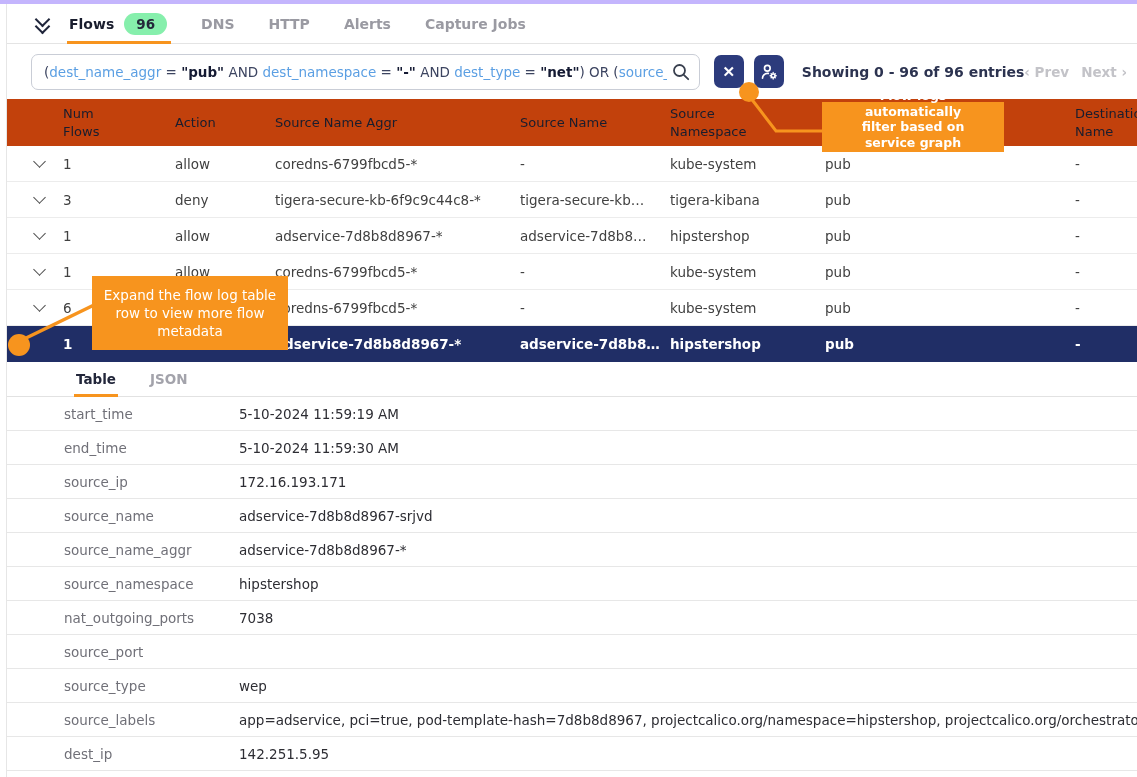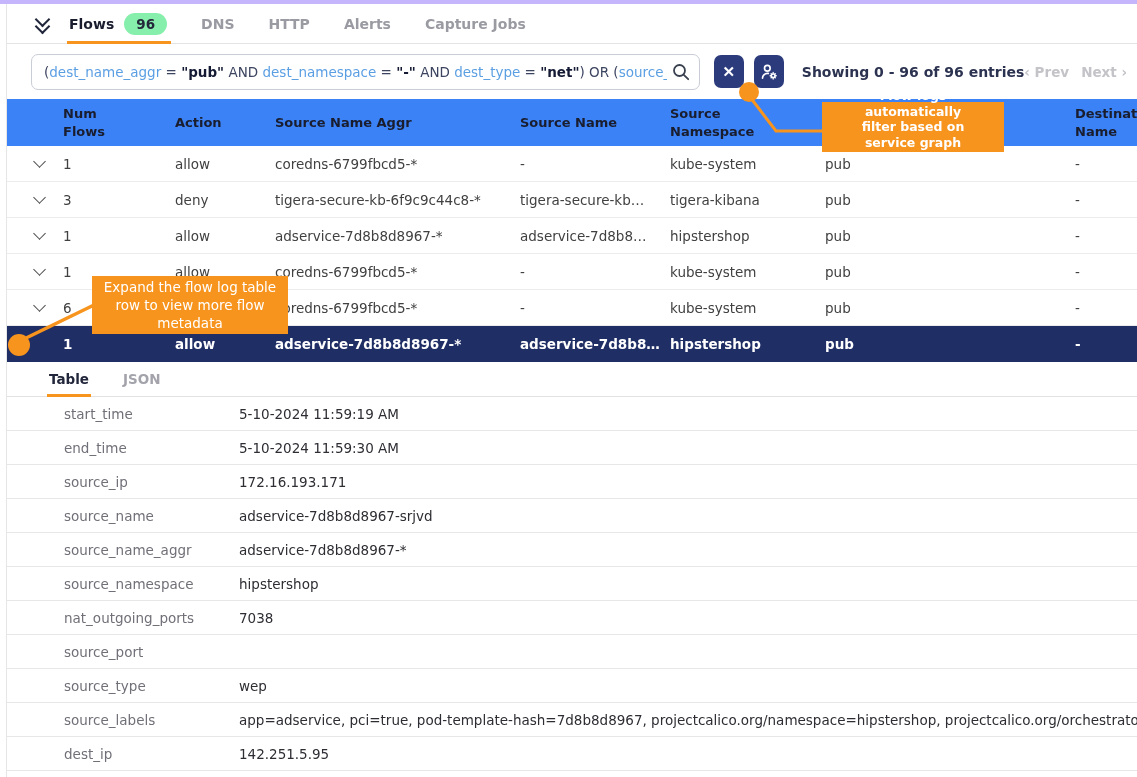--- a/index.html
+++ b/index.html
@@ -43,51 +43,51 @@
   .iconbtn.x { margin-left:14px; color:#fff; font-size:15px; font-weight:700; }
   .iconbtn.usr { margin-left:10px; }
   .showing { margin-left:18px; font-size:14px; font-weight:600; color:#2c3350; white-space:nowrap; }
   .pager { margin-left:auto; display:flex; gap:12px; font-size:13.5px; font-weight:600;
            color:#c3c3c8; white-space:nowrap; }
   .pager span { cursor:pointer; }
 
   
   .grid { display:grid; grid-template-columns:28px 112px 100px 245px 150px 155px 250px 1fr;
           align-items:center; padding-left:28px; }
-  .thead { background:#3b82f6; height:47px; font-size:13px; font-weight:700; color:#191d2e; }
+  .thead { background:#c2410c; height:47px; font-size:13px; font-weight:400; color:#191d2e; }
   .thead .hcell { white-space:pre-line; line-height:1.35; padding-right:6px; }
   .trow { height:36px; border-bottom:1px solid #ececec; font-size:13.5px; color:#414141;
           cursor:pointer; background:#fff; }
   .trow .cell { white-space:nowrap; overflow:hidden; padding-right:8px; }
   .chev { width:9px; height:9px; border-left:1.8px solid #4c4c4c; border-bottom:1.8px solid #4c4c4c;
           transform:rotate(-45deg); margin-top:-4px; cursor:pointer; }
   .trow.selected { background:#202E66; color:#fff; font-weight:700; border-bottom:none; }
   .trow.selected .chev { visibility:hidden; }
 
   
   .dtabs { height:35px; display:flex; align-items:flex-end; gap:30px; padding:0 0 0 40px;
            border-bottom:1px solid #e2e2e2; }
   .dtab { position:relative; font-size:13.5px; font-weight:700; color:#a3a3ab;
           padding:8px 2px 9px; cursor:pointer; }
-  .dtab.active { color:#22263a; }
+  .dtab.active { color:#22263a;margin-left:27px; }
   .dtab.active::after { content:""; position:absolute; left:0; right:0; bottom:-1px;
                         height:3px; background:#F7941E; }
   .drow { display:grid; grid-template-columns:175px 1fr; align-items:center;
           height:34px; padding-left:57px; border-bottom:1px solid #e7e7e7; }
   .dkey { font-size:13.5px; color:#707078; }
   .dval { font-size:13.5px; color:#2d2d33; white-space:nowrap; overflow:hidden; }
 
   
   .overlay-svg { position:absolute; inset:0; width:1137px; height:777px;
                  pointer-events:none; z-index:50; }
   .callout { position:absolute; z-index:51; background:#F7941E; color:#fff;
              display:flex; align-items:center; justify-content:center; text-align:center; }
   .callout1 { left:822px; top:98px; width:182px; height:50px;
               font-size:12.5px; line-height:15.5px; padding:3px 24px;font-weight:bold; }
-  .callout2 { left:92px; top:272px; width:196px; height:58px;
+  .callout2 { left:92px; top:272px; width:196px; height:74px;
               font-size:13.5px; line-height:18px; padding:2px 6px;align-items:center; }
 </style>
 </head>
 <body>
 
 <div class="page">
   <div class="panel">
 
     <div class="tabbar">
       <span class="collapse">

